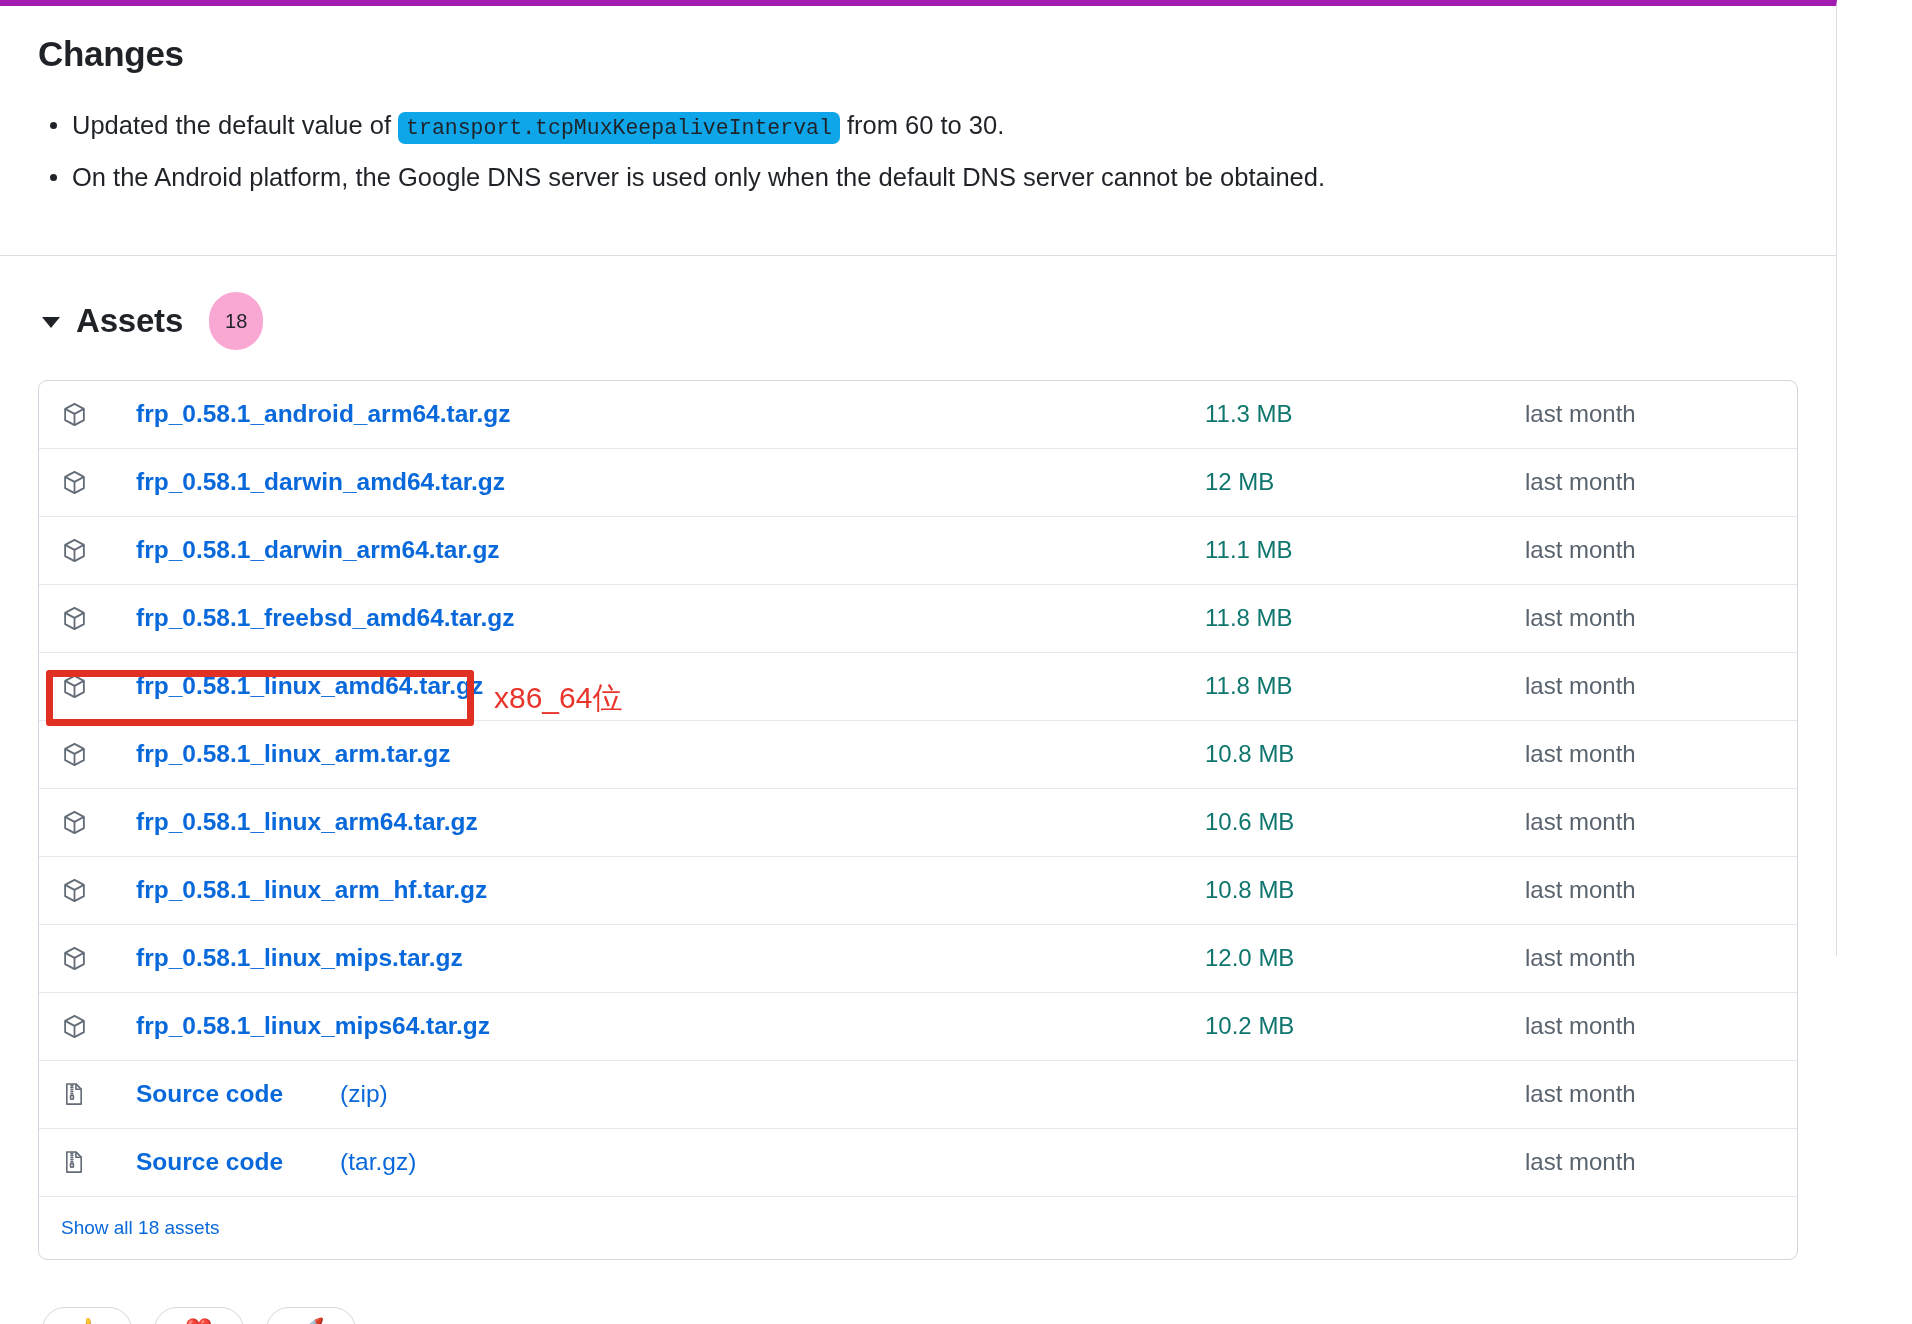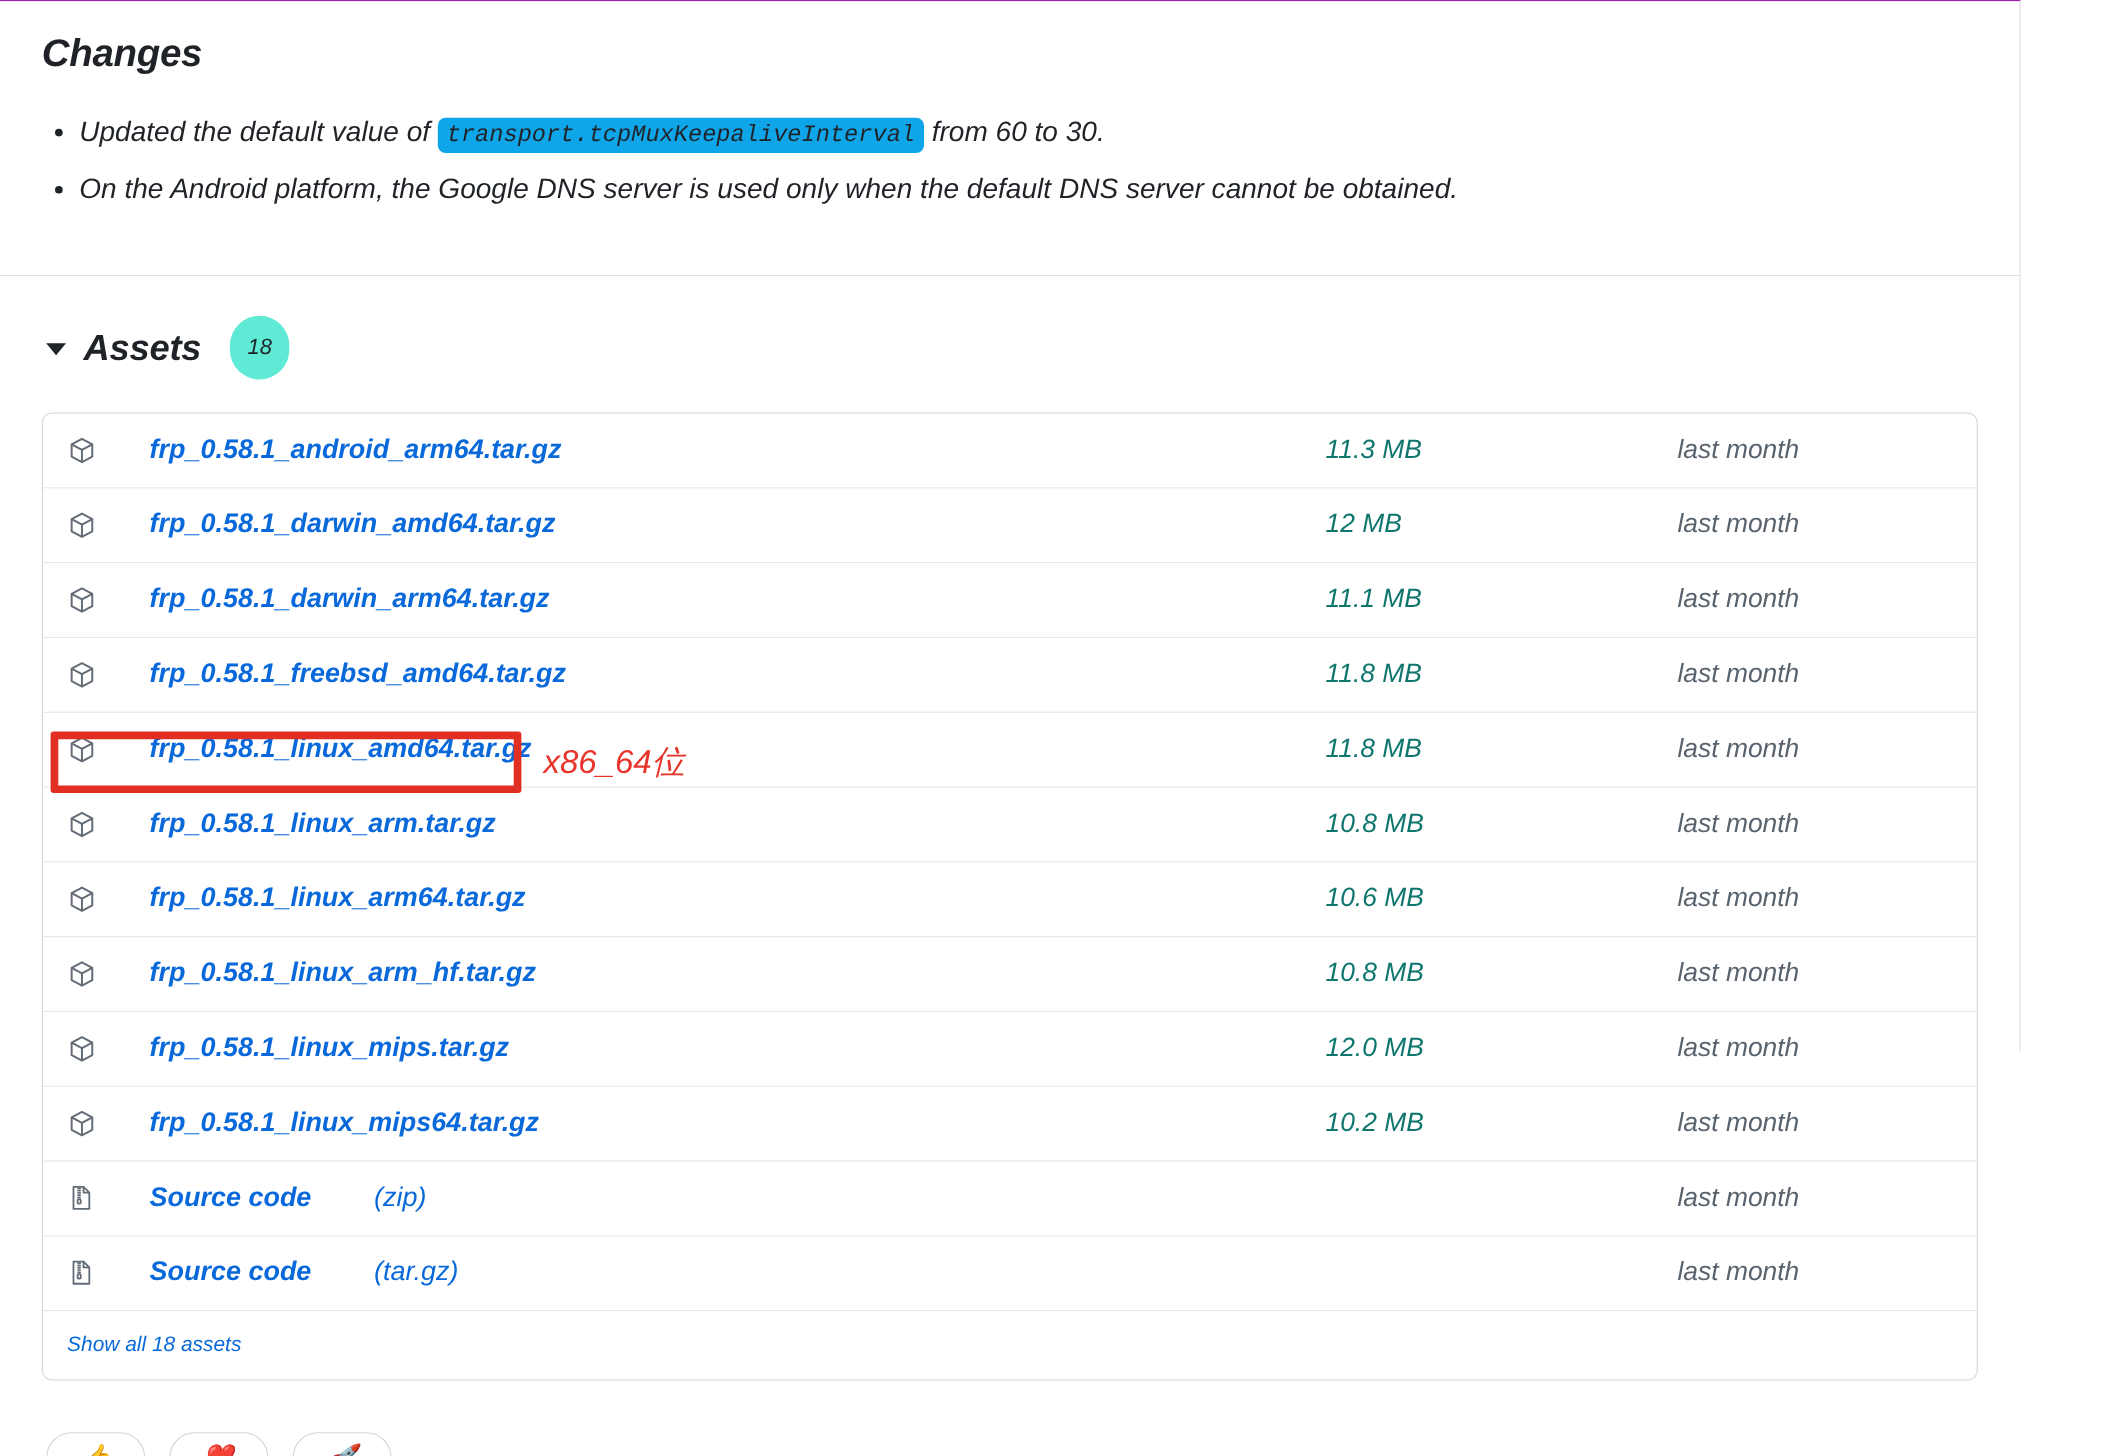--- a/index.html
+++ b/index.html
@@ -13,23 +13,22 @@
   }
 
   
   .page {
     position: absolute;
     left: 0;
     top: 0;
     width: 1837px;
     height: 956px;
     border-right: 1px solid #d8dee4;
-    border-top: 1px solid #a21caf;
+    border-top: 6px solid #a21caf;
     background: #ffffff;
-    font-style: italic;
   }
 
   
   .changes-section {
     padding: 26px 38px 44px 38px;
     border-bottom: 1px solid #d8dee4;
   }
   .changes-title {
     font-size: 35px;
     font-weight: bold;
@@ -89,21 +88,21 @@
     margin-top: 3px;
   }
   .assets-title {
     font-size: 33px;
     font-weight: bold;
     color: #1f2328;
     letter-spacing: -0.2px;
   }
   .assets-count {
     margin-left: 12px;
-    background: #5eead4;
+    background: #f9a8d4;
     color: #1f2328;
     border-radius: 999px;
     font-size: 20px;
     padding: 17px 16px;
     line-height: 1.2;
   }
 
   
   .assets-box {
     margin-top: 30px;

